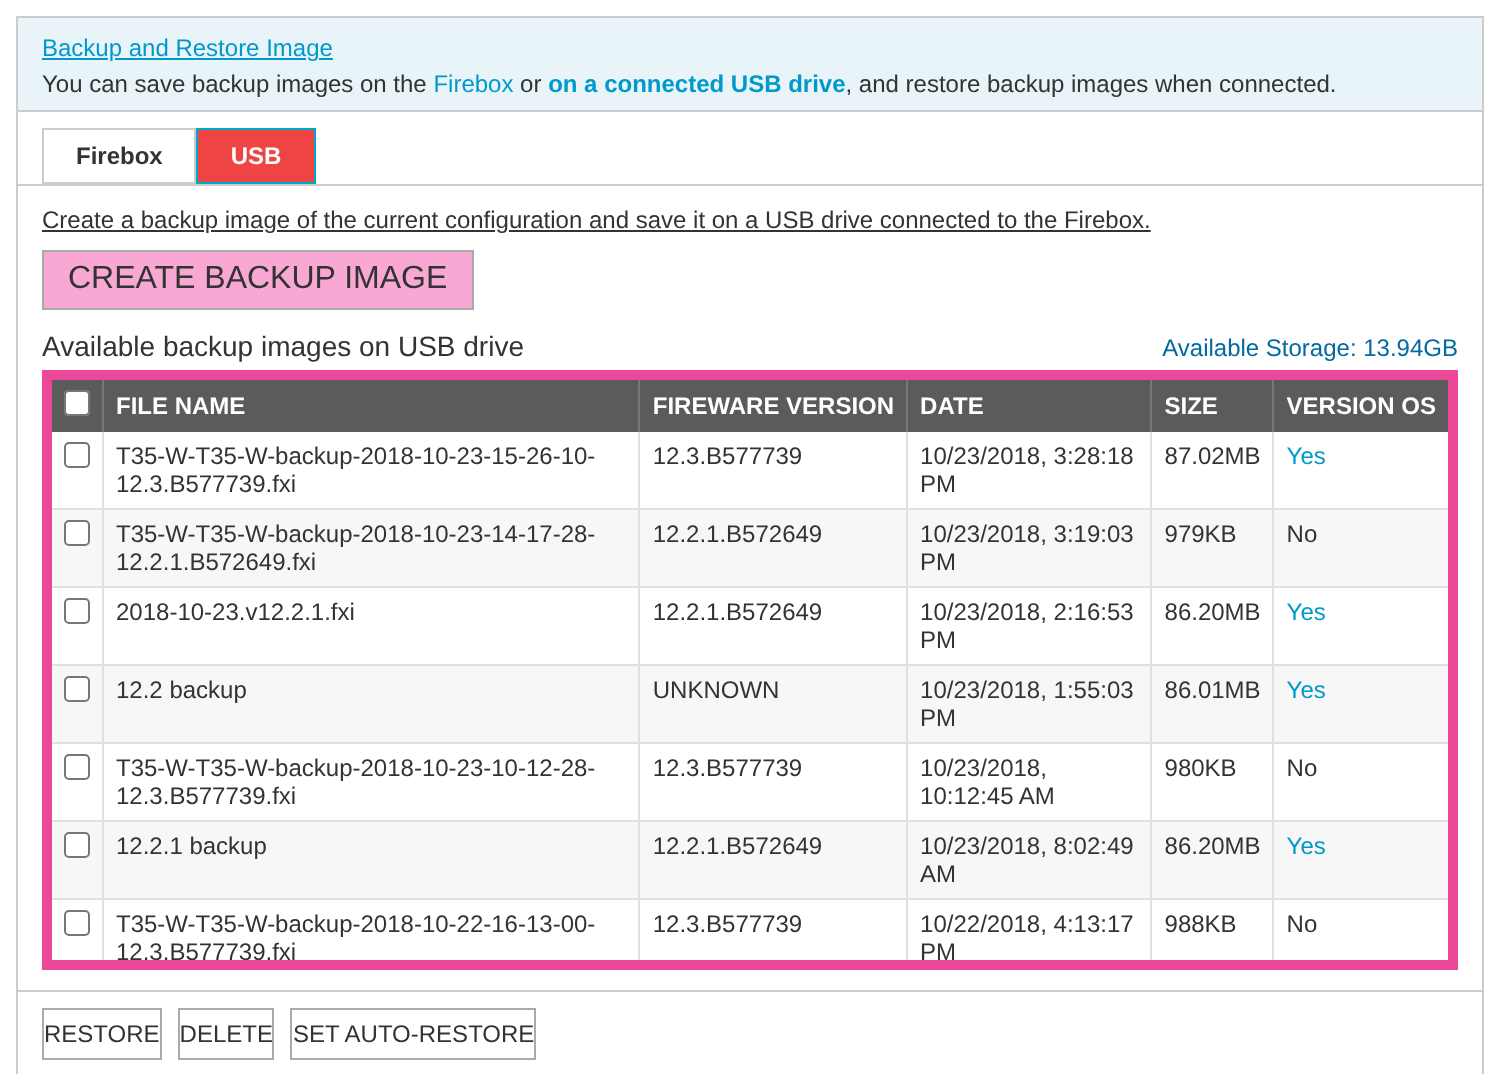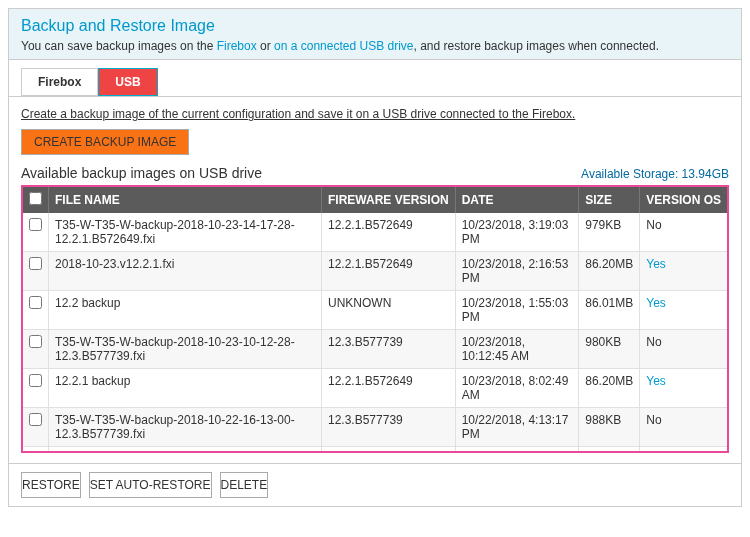--- a/index.html
+++ b/index.html
@@ -16,31 +16,33 @@
       margin: 8px;
       padding: 0;
     }
     .top-header {
       background: #e8f4f8;
       padding: 8px 12px 6px 12px;
       border-bottom: 1px solid #ccc;
     }
     .top-header .breadcrumb-link {
       color: #0099cc;
-      font-size: 16px;
-      cursor: pointer;
+      font-size: 12px;
+      cursor: pointer;
+      text-decoration: underline;
     }
     .top-header .description {
       font-size: 12px;
       color: #333;
       margin-top: 4px;
     }
     .top-header .description a {
       color: #0099cc;
       text-decoration: none;
+      font-weight: bold;
     }
     .tabs-row {
       background: #fff;
       padding: 8px 12px 0 12px;
       display: flex;
       border-bottom: 1px solid #ccc;
     }
     .tab {
       padding: 6px 16px;
       cursor: pointer;
@@ -61,47 +63,47 @@
     .content-area {
       padding: 10px 12px;
     }
     .usb-description {
       font-size: 12px;
       color: #333;
       margin-bottom: 8px;
       text-decoration: underline;
     }
     .create-btn {
-      background: #f97316;
+      background: #f9a8d4;
       border: 1px solid #aaa;
       padding: 5px 12px;
-      font-size: 12px;
+      font-size: 16px;
       cursor: pointer;
       color: #333;
       margin-bottom: 10px;
     }
     .table-header-row {
       display: flex;
       justify-content: space-between;
       align-items: baseline;
       margin-bottom: 4px;
     }
     .table-title {
       font-size: 14px;
       font-weight: normal;
       color: #333;
     }
     .available-storage {
       font-size: 12px;
       color: #0369a1;
     }
     .table-wrapper {
-      border: 2px solid #ec4899;
+      border: 5px solid #ec4899;
       overflow-y: scroll;
-      height: 268px;
+      height: 300px;
     }
     table {
       width: 100%;
       border-collapse: collapse;
       font-size: 12px;
     }
     thead tr {
       background: #5b5b5b;
       color: #fff;
     }
@@ -184,20 +186,28 @@
               <input type="checkbox" style="">
             </th>
             <th><span>FILE NAME</span></th>
             <th><span>FIREWARE VERSION</span></th>
             <th><span>DATE</span></th>
             <th><span>SIZE</span></th>
             <th><span>VERSION OS</span></th>
           </tr>
         </thead>
         <tbody id="table-body">
+        <tr>
+              <td class="check-col"><input type="checkbox" style=""></td>
+              <td>T35-W-T35-W-backup-2018-10-23-15-26-10-12.3.B577739.fxi</td>
+              <td>12.3.B577739</td>
+              <td>10/23/2018, 3:28:18 PM</td>
+              <td>87.02MB</td>
+              <td class="includes-yes">Yes</td>
+            </tr>
             <tr>
               <td class="check-col"><input type="checkbox" style=""></td>
               <td>T35-W-T35-W-backup-2018-10-23-14-17-28-12.2.1.B572649.fxi</td>
               <td>12.2.1.B572649</td>
               <td>10/23/2018, 3:19:03 PM</td>
               <td>979KB</td>
               <td class="includes-no">No</td>
             </tr>
             <tr>
               <td class="check-col"><input type="checkbox" style=""></td>
@@ -247,17 +257,17 @@
               <td>988KB</td>
               <td class="includes-no">No</td>
             </tr>
           </tbody>
       </table>
     </div>
   </div>
 
   <div class="bottom-buttons">
     <button class="bottom-btn">RESTORE</button>
+    <button class="bottom-btn">DELETE</button>
     <button class="bottom-btn">SET AUTO-RESTORE</button>
-    <button class="bottom-btn">DELETE</button>
   </div>
 
 </div>
 
 </body></html>

